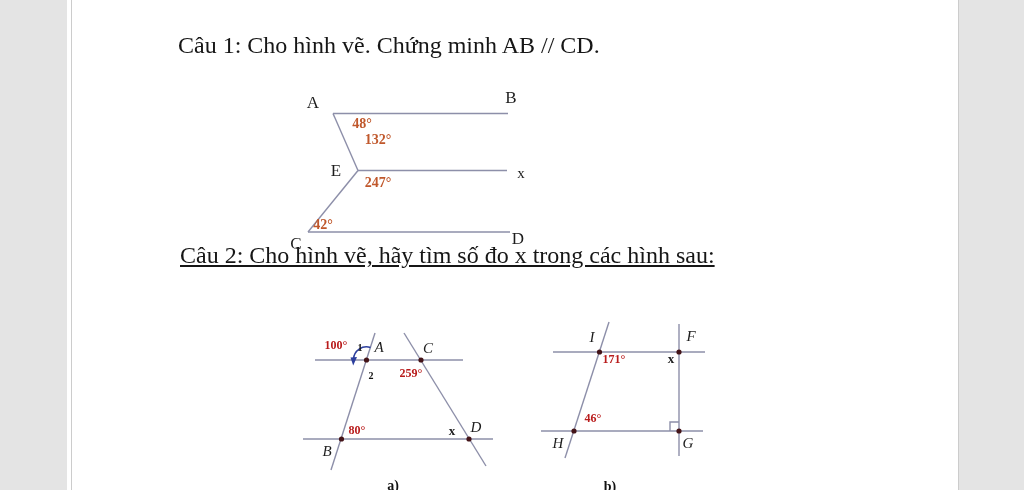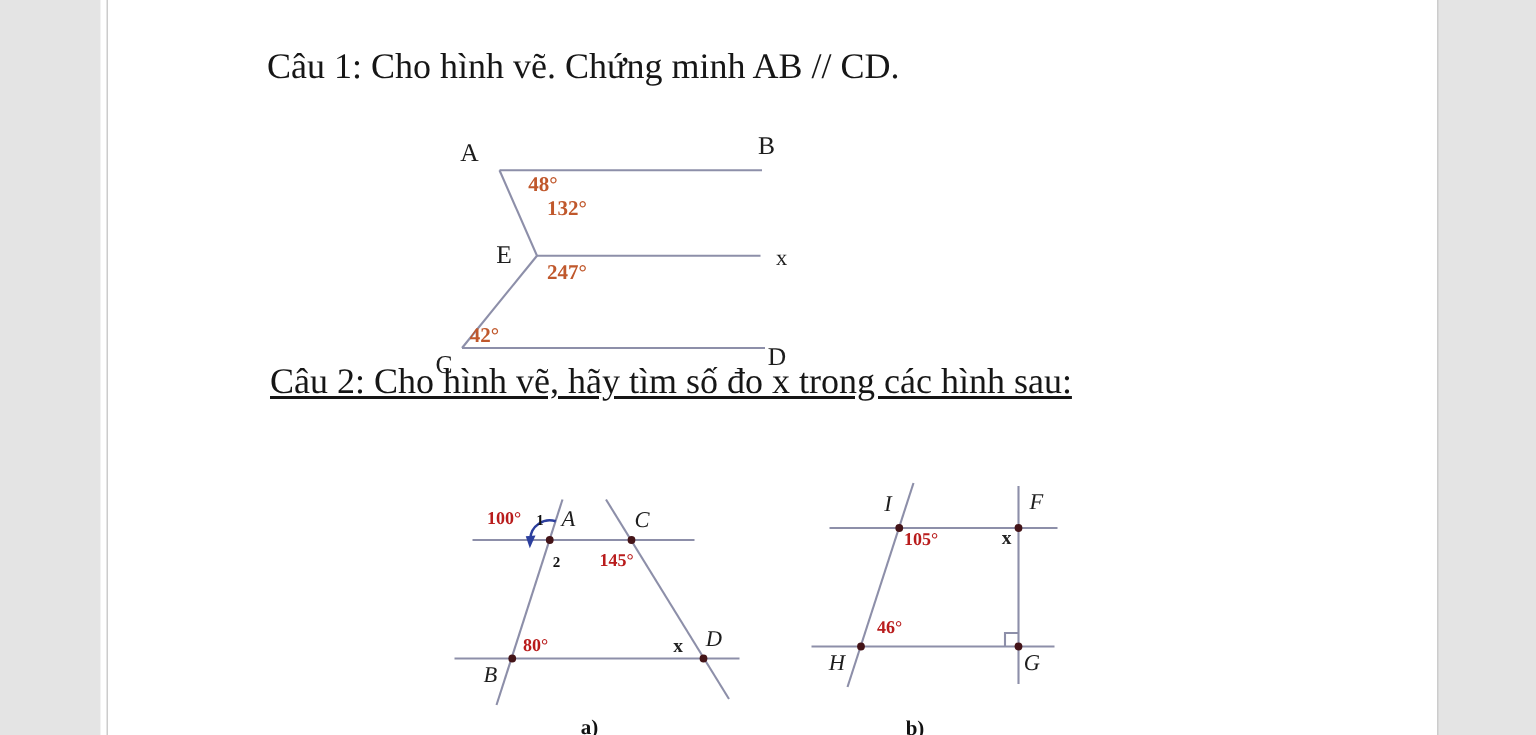--- a/index.html
+++ b/index.html
@@ -91,27 +91,27 @@
 <span class="lbl ang1" style="left:362px;top:124px;">48°</span>
 <span class="lbl ang1" style="left:378px;top:140px;">132°</span>
 <span class="lbl ang1" style="left:378px;top:183px;">247°</span>
 <span class="lbl ang1" style="left:323px;top:225px;">42°</span>
 
 <span class="lbl angr" style="left:336px;top:345px;">100°</span>
 <span class="lbl num" style="left:360px;top:348px;">1</span>
 <span class="lbl pt-it" style="left:379px;top:347px;">A</span>
 <span class="lbl num" style="left:371px;top:376px;">2</span>
 <span class="lbl pt-it" style="left:428px;top:348px;">C</span>
-<span class="lbl angr" style="left:411px;top:373px;">145°</span>
+<span class="lbl angr" style="left:411px;top:373px;">259°</span>
 <span class="lbl angr" style="left:357px;top:430px;">80°</span>
 <span class="lbl pt-it" style="left:327px;top:451px;">B</span>
 <span class="lbl xlbl" style="left:452px;top:430px;">x</span>
 <span class="lbl pt-it" style="left:476px;top:427px;">D</span>
 <span class="lbl cap" style="left:393px;top:486px;">a)</span>
 
 <span class="lbl pt-it" style="left:592px;top:337px;">I</span>
 <span class="lbl pt-it" style="left:691px;top:336px;">F</span>
-<span class="lbl angr" style="left:614px;top:359px;">105°</span>
+<span class="lbl angr" style="left:614px;top:359px;">171°</span>
 <span class="lbl xlbl" style="left:671px;top:358px;">x</span>
 <span class="lbl angr" style="left:593px;top:418px;">46°</span>
 <span class="lbl pt-it" style="left:558px;top:443px;">H</span>
 <span class="lbl pt-it" style="left:688px;top:443px;">G</span>
 <span class="lbl cap" style="left:610px;top:487px;">b)</span>
 
 </body></html>

